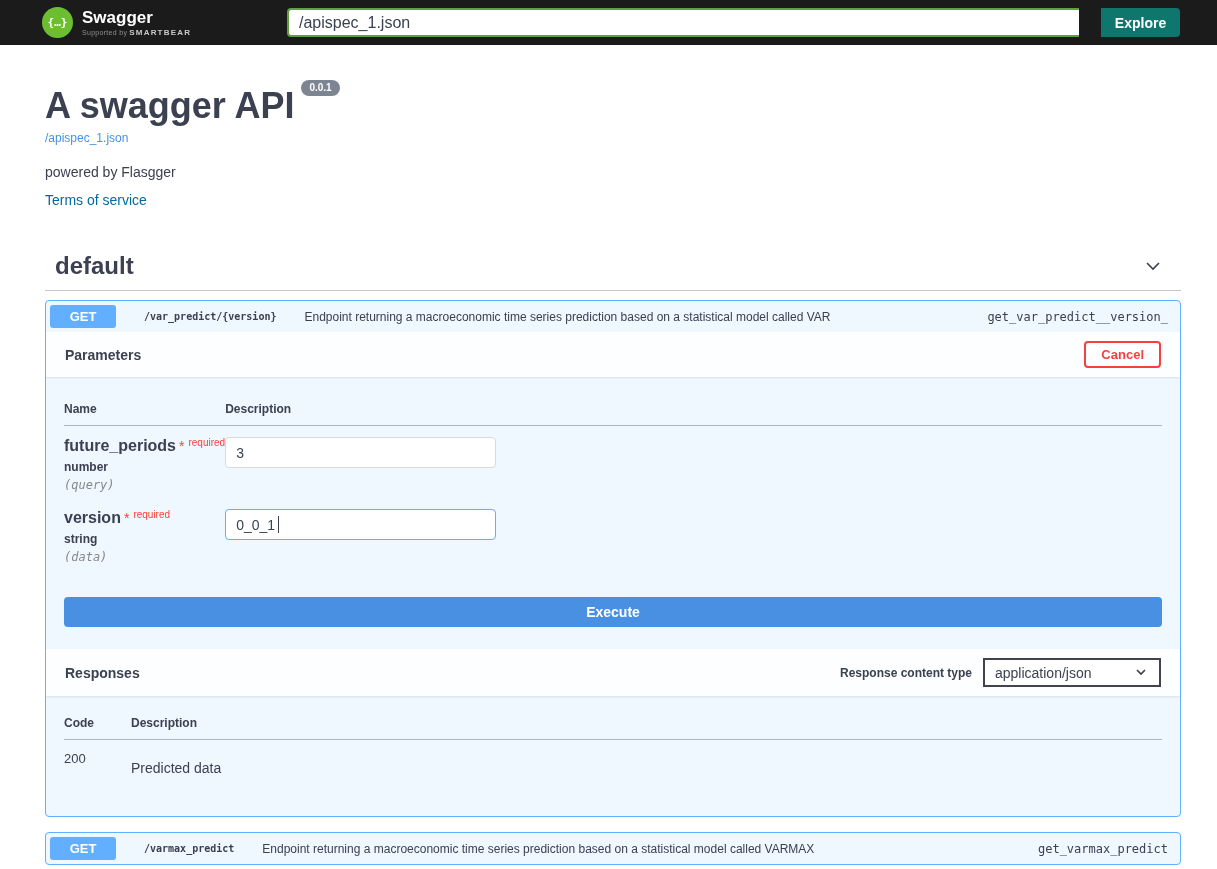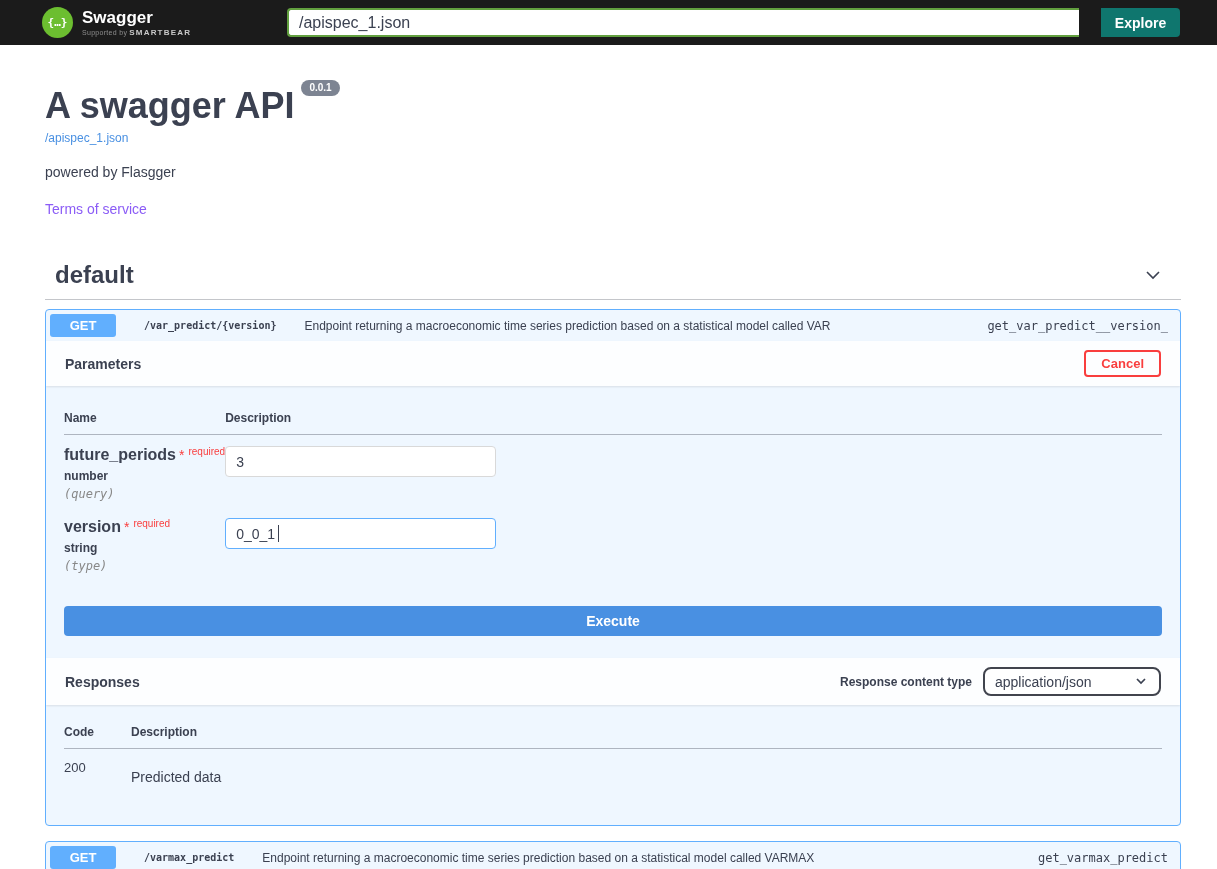--- a/index.html
+++ b/index.html
@@ -22,21 +22,21 @@
 
   
   .wrapper { margin:0 36px 0 45px; }
 
   
   .info { padding-top:43px; }
   .page-title { font-size:36px; margin:0; font-weight:bold; color:#3b4151; line-height:1; }
   .version-badge { display:inline-block; font-size:10px; background:#7d8492; color:#fff; border-radius:57px; padding:3px 8px; vertical-align:top; position:relative; top:-8px; margin-left:7px; font-weight:bold; }
   .spec-link { display:inline-block; font-size:12px; color:#4990e2; margin-top:7px; text-decoration:none; cursor:pointer; }
   .powered { font-size:14px; margin-top:19px; }
-  .terms-link { display:inline-block; font-size:14px; color:#8b5cf6; margin-top:21px; text-decoration:none; cursor:pointer; }
+  .terms-link { display:inline-block; font-size:14px; color:#0369a1; margin-top:12px; text-decoration:none; cursor:pointer; }
 
   
   .tag-header { display:flex; align-items:center; padding:10px 18px 10px 10px; border-bottom:1px solid rgba(59,65,81,.3); margin-top:34px; cursor:pointer; }
   .tag-header h3 { font-size:24px; margin:0; font-weight:bold; flex:1; color:#3b4151; }
   .chev { display:flex; align-items:center; }
 
   
   .opblock { margin-top:9px; border-radius:4px; overflow:hidden; }
   .opblock.get  { background:rgba(97,175,254,.1); border:1px solid #61affe; }
   .opblock.spaced { margin-top:15px; }
@@ -65,21 +65,21 @@
   .input-wrap { position:relative; display:inline-block; }
   .param-input { width:271px; height:31px; border:1px solid #d9d9d9; border-radius:4px; padding:0 10px; font-size:14px; color:#3b4151; font-family:inherit; background:#fff; outline:none; }
   .param-input.focused { border-color:#61affe; }
   .caret { position:absolute; left:53px; top:7px; width:1px; height:17px; background:#3b4151; }
 
   .execute-area { padding:5px 18px 22px 18px; }
   .execute-btn { width:100%; background:#4990e2; color:#fff; border:none; border-radius:4px; font-size:14px; font-weight:bold; padding:7px 0; cursor:pointer; font-family:inherit; }
 
   .content-type { margin-left:auto; display:flex; align-items:center; gap:11px; }
   .content-type label { font-size:12px; font-weight:bold; color:#3b4151; }
-  .select { border:2px solid #41444e; border-radius:8px; padding:4px 12px 4px 10px; display:flex; align-items:center; justify-content:space-between; font-size:14px; background:#fff; width:178px; height:29px; cursor:pointer; color:#3b4151; }
+  .select { border:2px solid #41444e; border-radius:0; padding:4px 12px 4px 10px; display:flex; align-items:center; justify-content:space-between; font-size:14px; background:#fff; width:178px; height:29px; cursor:pointer; color:#3b4151; }
 
   .responses-area { padding:14px 18px 34px 18px; }
   .resp-code { font-size:13px; color:#3b4151; }
   .resp-desc { font-size:14px; color:#3b4151; padding-top:9px; }
   td.resp-desc-cell { padding-top:11px; }
 </style>
 </head>
 <body>
 
 <header class="topbar">
@@ -155,21 +155,21 @@
                     <input class="param-input" type="text" value="3" style="">
                   </span>
                 </td>
               </tr>
               <tr>
                 <td>
                   <div>
                     <span class="param-name">version</span><span class="param-star">*</span><span class="param-required">required</span>
                   </div>
                   <div class="param-type">string</div>
-                  <div class="param-in">(type)</div>
+                  <div class="param-in">(data)</div>
                 </td>
                 <td>
                   <span class="input-wrap">
                     <input class="param-input focused" type="text" value="0_0_1" style="">
                     <span class="caret"></span>
                   </span>
                 </td>
               </tr>
             </tbody>
           </table>

